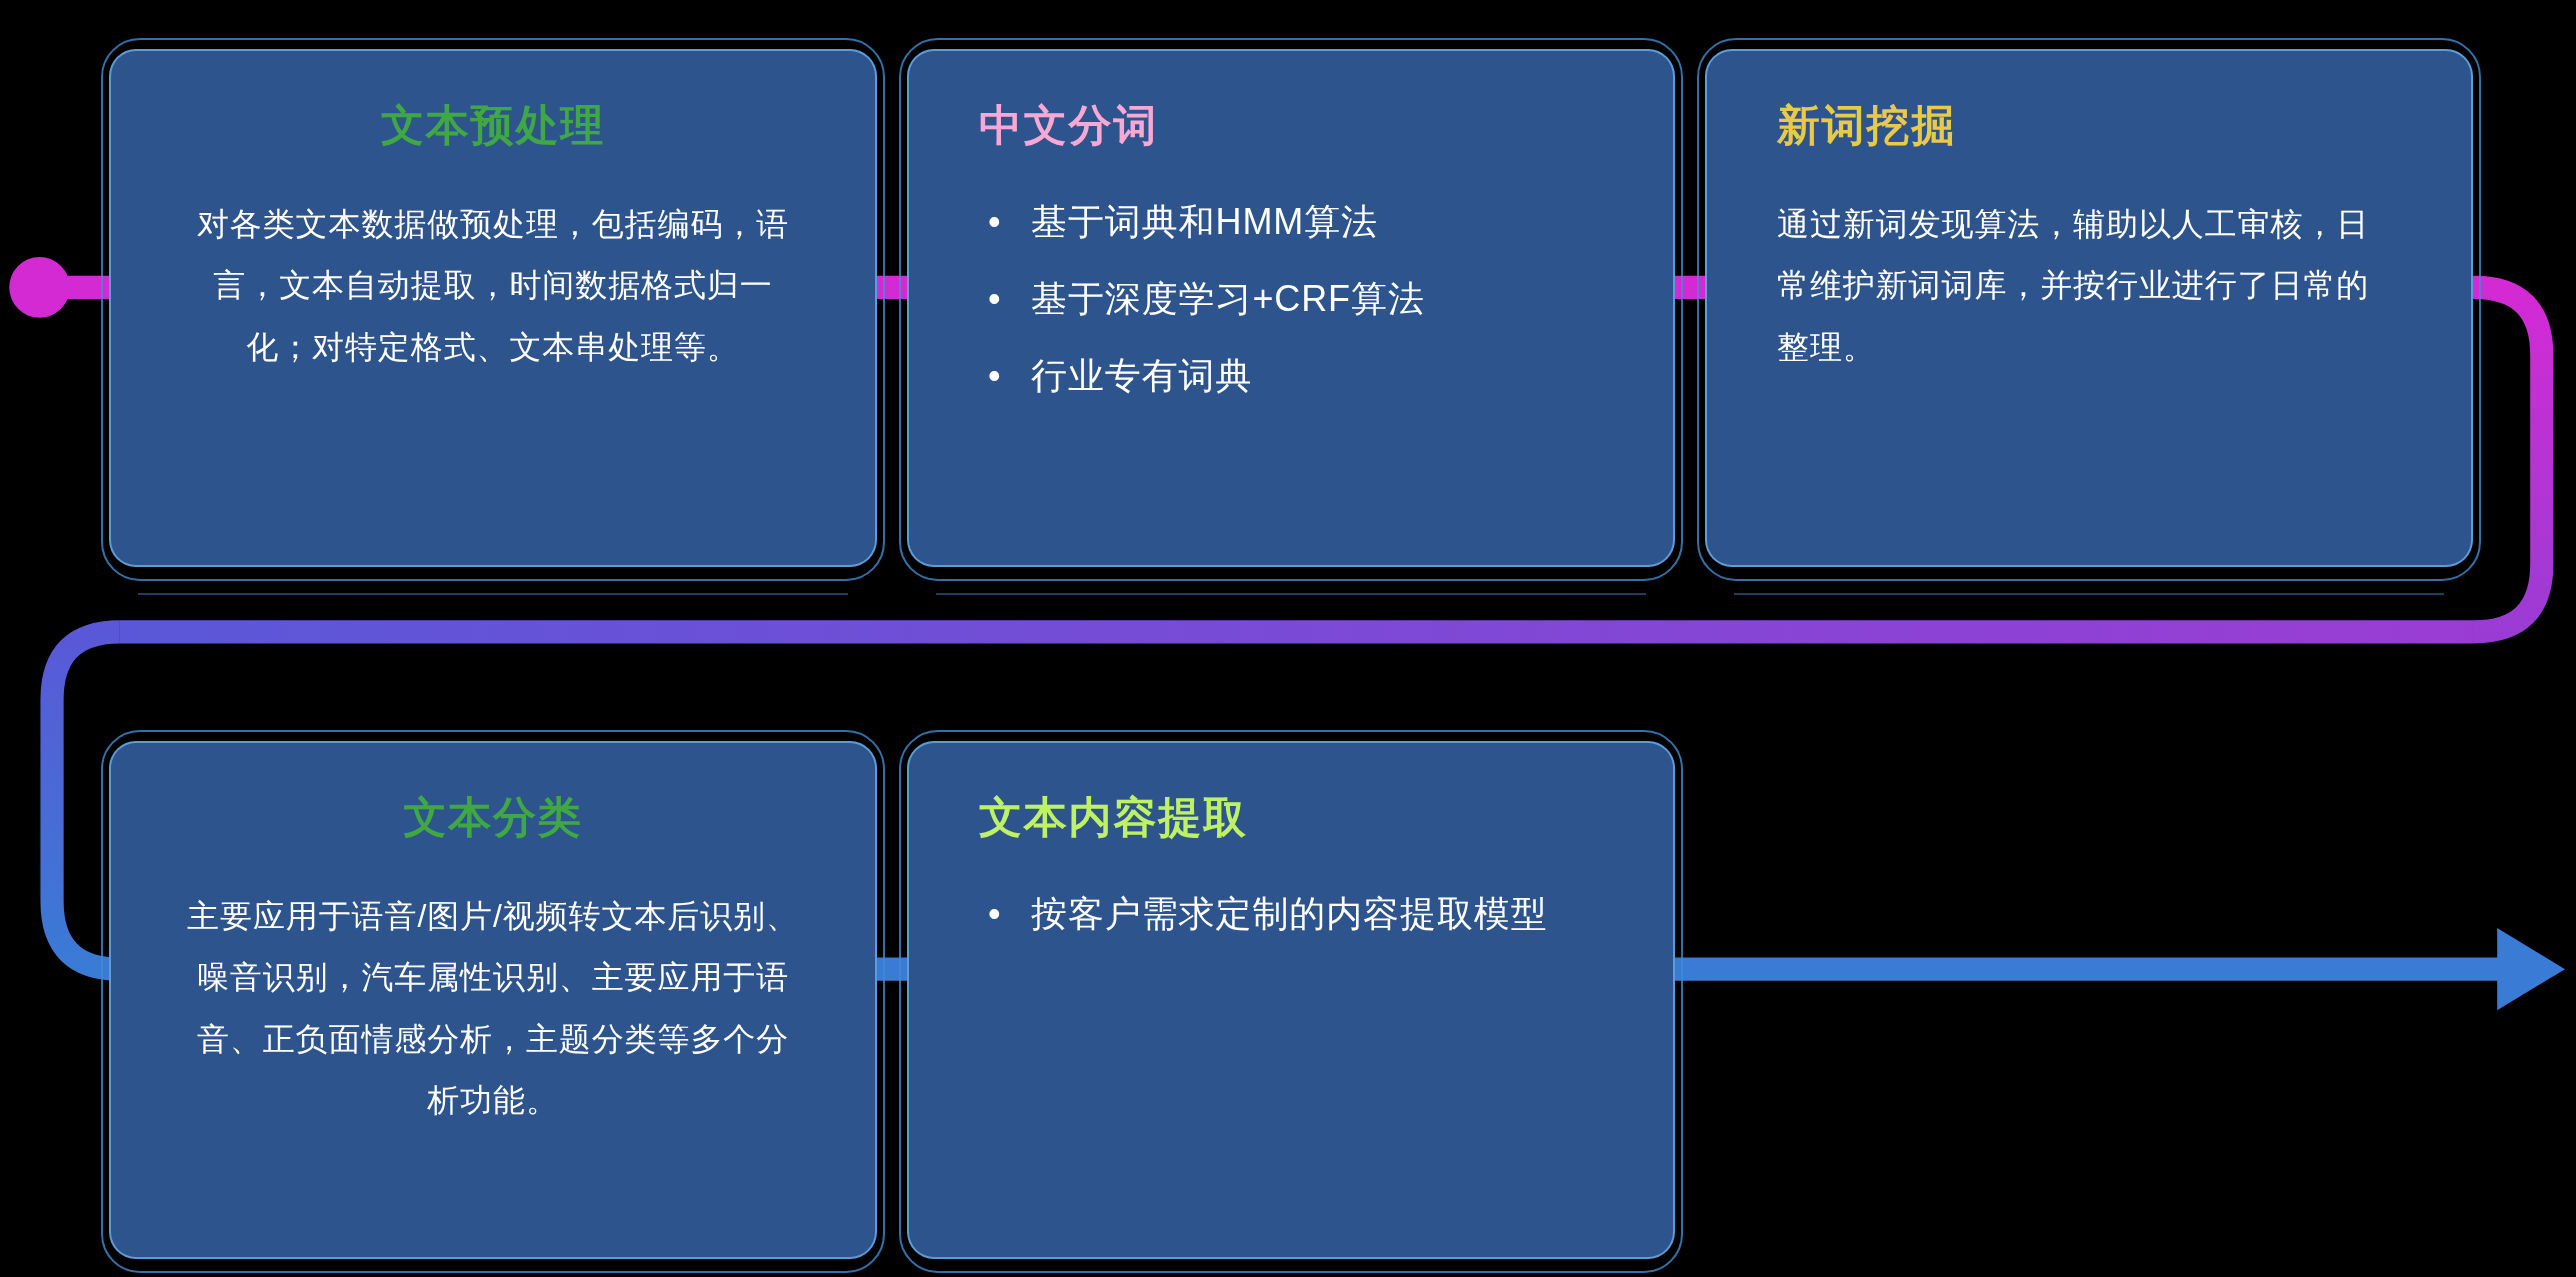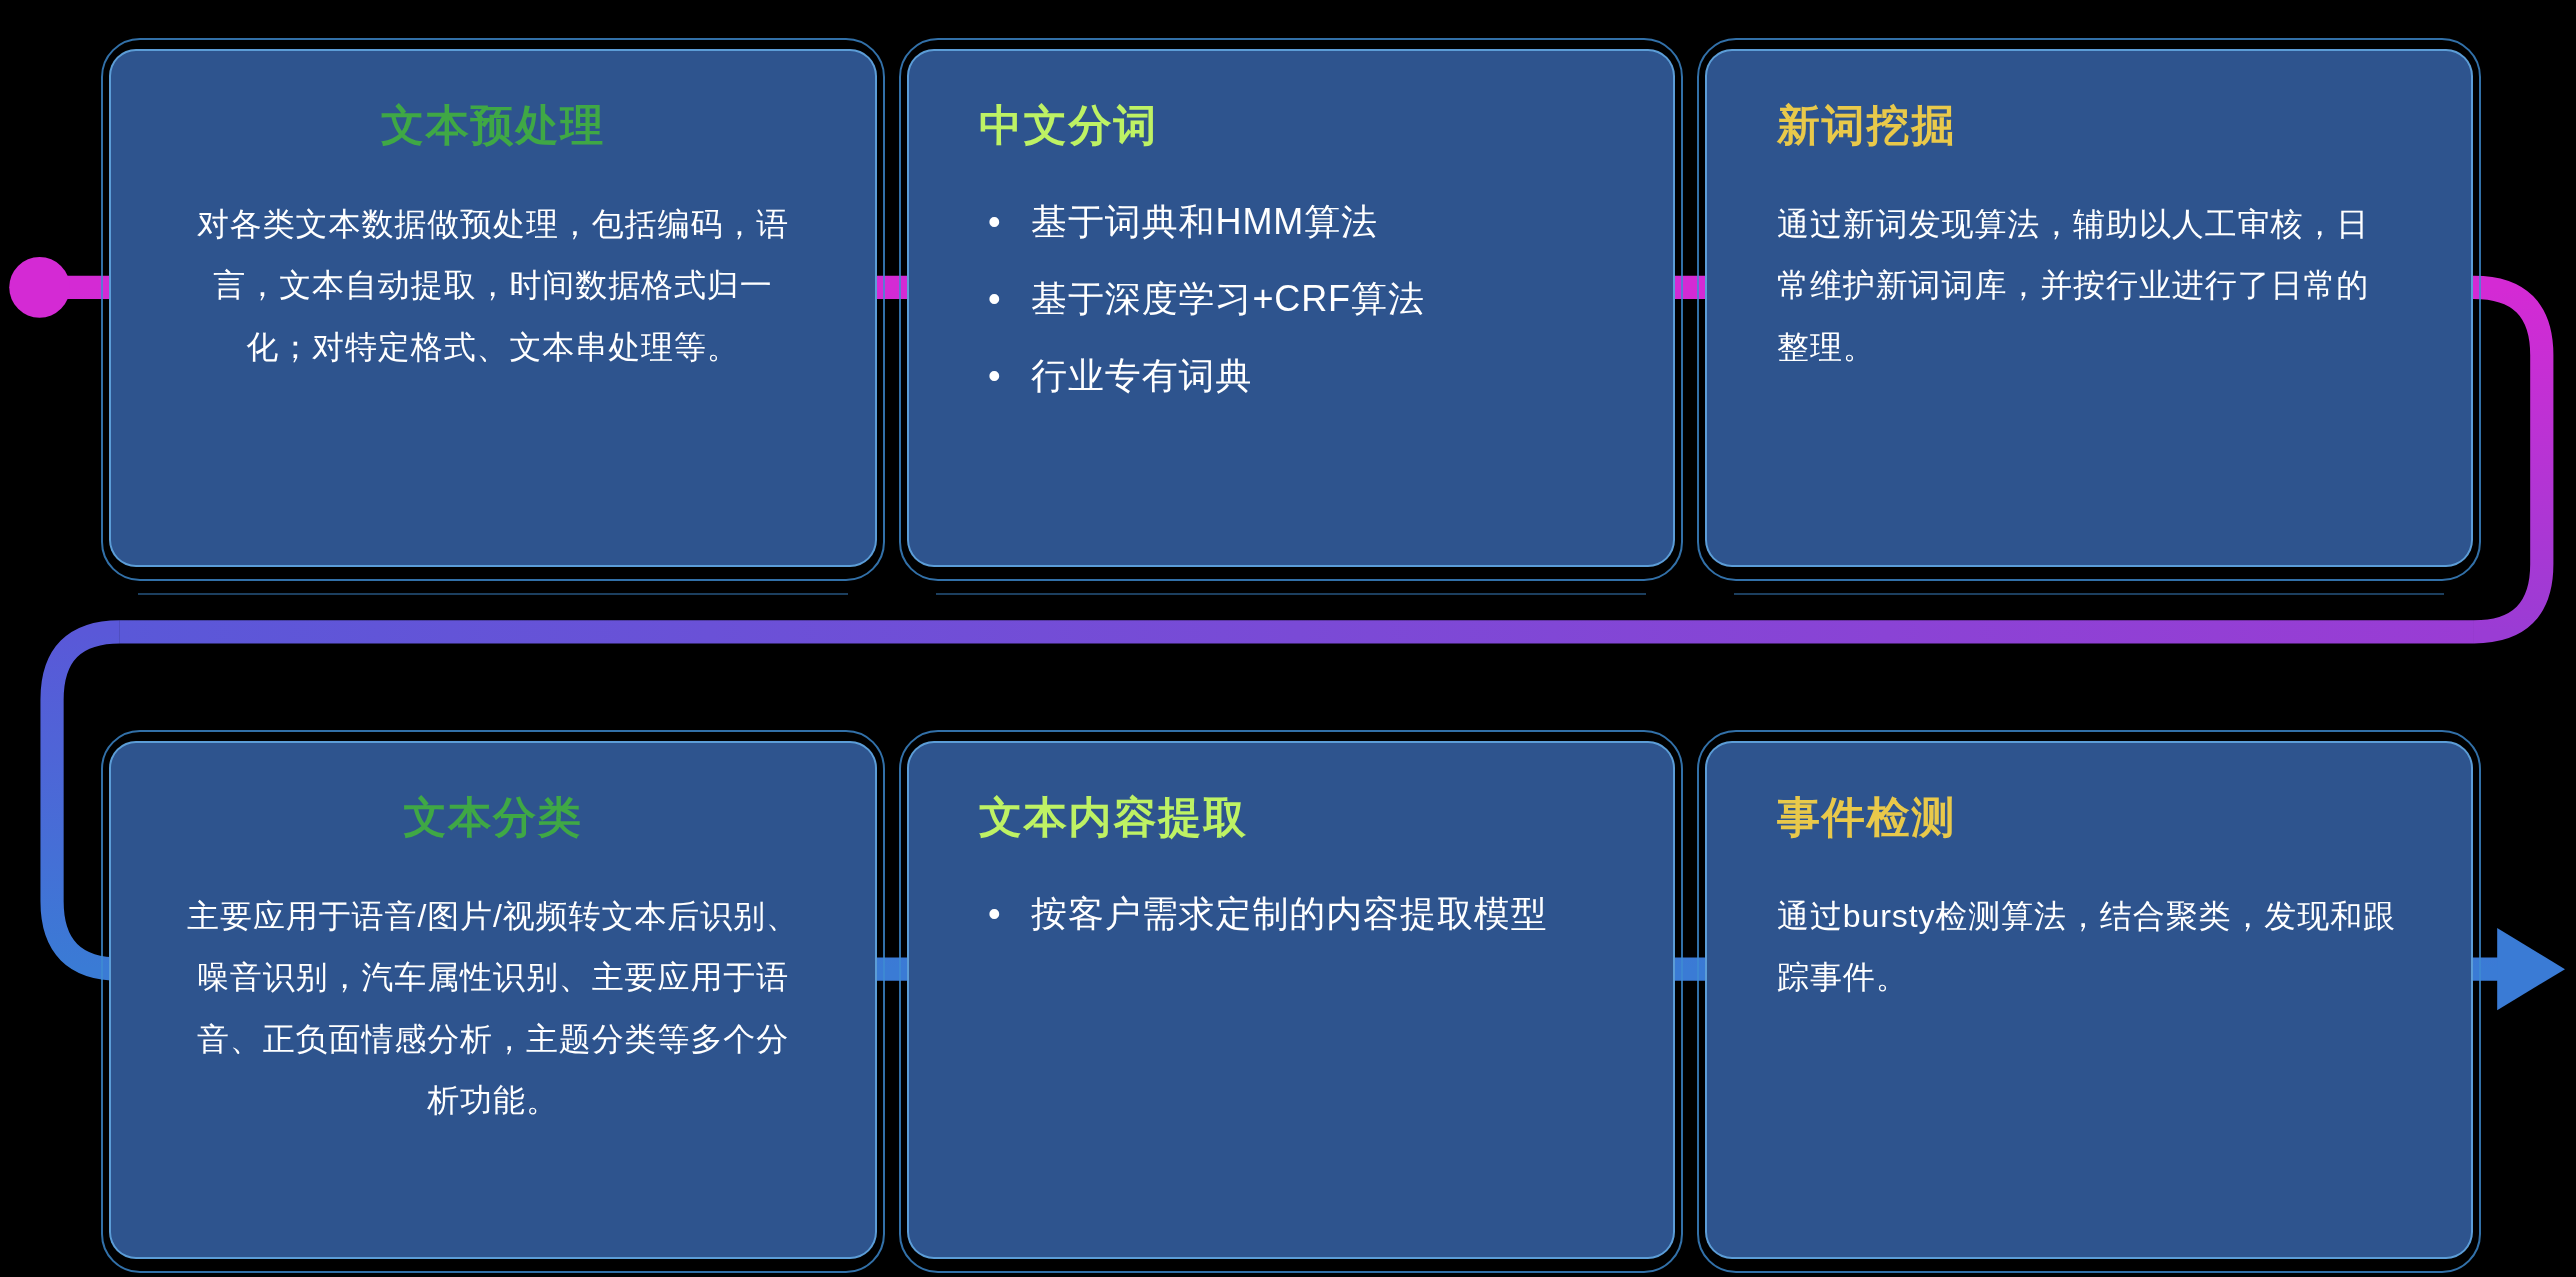--- a/index.html
+++ b/index.html
@@ -116,21 +116,21 @@
     <circle cx="44" cy="322" r="34" fill="#d42ad4"></circle>
     <polygon points="2798,1040 2798,1132 2874,1086" fill="#3a7bd5"></polygon>
   </svg>
 
   <section class="card col1 row1">
     <h2 class="title" style="color: rgb(63, 168, 69);">文本预处理</h2>
     <p class="body">对各类文本数据做预处理，包括编码，语言，文本自动提取，时间数据格式归一化；对特定格式、文本串处理等。</p>
   </section>
 
   <section class="card col2 row1">
-    <h2 class="title" style="color: #bef264;">中文分词</h2>
+    <h2 class="title" style="color: #f9a8d4;">中文分词</h2>
     <ul class="bullets">
       <li>基于词典和HMM算法</li>
       <li>基于深度学习+CRF算法</li>
       <li>行业专有词典</li>
     </ul>
   </section>
 
   <section class="card col3 row1">
     <h2 class="title" style="color: rgb(233, 201, 74);">新词挖掘</h2>
     <p class="body">通过新词发现算法，辅助以人工审核，日常维护新词词库，并按行业进行了日常的整理。</p>
@@ -141,19 +141,15 @@
     <p class="body">主要应用于语音/图片/视频转文本后识别、噪音识别，汽车属性识别、主要应用于语音、正负面情感分析，主题分类等多个分析功能。</p>
   </section>
 
   <section class="card col2 row2">
     <h2 class="title" style="color: #bef264; font-family: Liberation Mono, monospace;">文本内容提取</h2>
     <ul class="bullets">
       <li>按客户需求定制的内容提取模型</li>
     </ul>
   </section>
 
-  <section class="card col3 row2">
-    <h2 class="title" style="color: rgb(233, 201, 74);">事件检测</h2>
-    <p class="body">通过bursty检测算法，结合聚类，发现和跟踪事件。</p>
-  </section>
 
 </div>
 
 
 </body></html>

